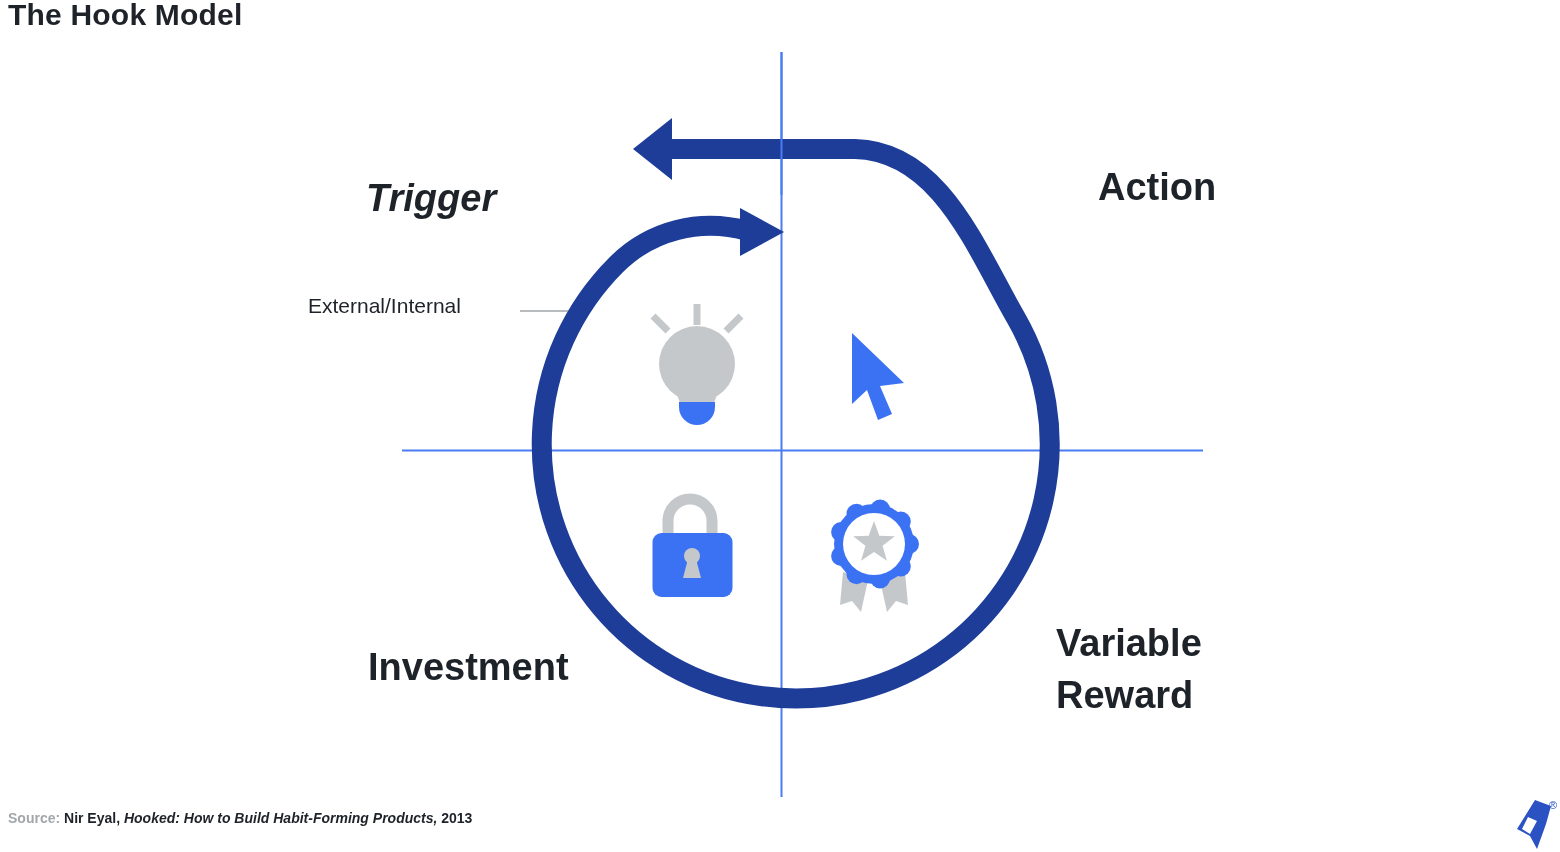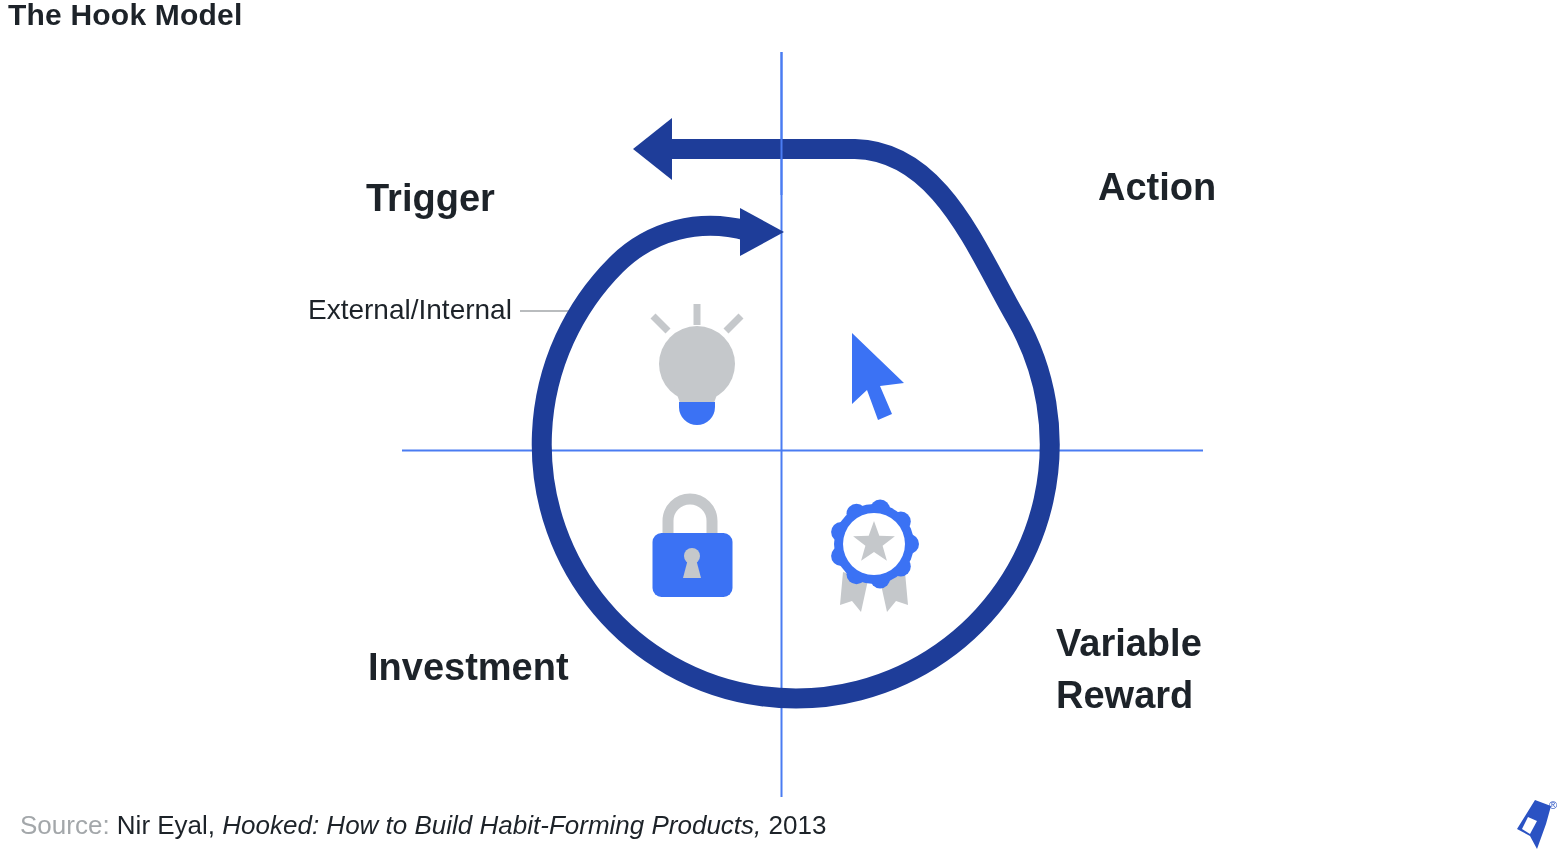--- a/index.html
+++ b/index.html
@@ -16,25 +16,25 @@
     left:8px;top:-2px;
     font-size:30px;font-weight:700;color:var(--text-dark);
     letter-spacing:.2px;white-space:nowrap;
   }
   .quadrant-label{
     font-size:38px;font-weight:600;color:var(--text-dark);
     white-space:nowrap;line-height:1.15;
   }
   .quadrant-label.wrap{white-space:normal;width:190px;line-height:52px;}
   .annotation{
-    font-size:28px;font-weight:400;color:var(--text-dark);
+    font-size:21px;font-weight:400;color:var(--text-dark);
     white-space:nowrap;
   }
   .source-line{
-    left:20px;top:810px;font-size:26px;color:var(--text-dark);white-space:nowrap;
+    left:8px;top:810px;font-size:14px;color:var(--text-dark);white-space:nowrap;font-weight:bold;
   }
   .source-line .muted{color:var(--muted-gray);}
   .source-line .italic{font-style:italic;}
   .stroke-dark{stroke:var(--dark-blue);fill:none;}
   .fill-dark{fill:var(--dark-blue);}
   .fill-bright{fill:var(--bright-blue);}
   .fill-gray{fill:var(--icon-gray);}
   .stroke-gray{stroke:var(--icon-gray);fill:none;}
   .axis{stroke:var(--axis-blue);stroke-width:2;}
   .callout{stroke:var(--callout-gray);stroke-width:2;}
@@ -107,21 +107,21 @@
 
     <g>
       <path class="fill-logo" d="M 1535 800 L 1551 806 L 1546 824 L 1537 849 L 1530 836 L 1517 829 Z"></path>
       <path fill="#ffffff" d="M 1528 817 L 1537 821 L 1530 834 L 1522 829 Z"></path>
       <text class="fill-logo" x="1549" y="809" font-size="11" font-family="Liberation Sans, sans-serif">®</text>
     </g>
   </svg>
 
   <div class="abs page-title">The Hook Model</div>
 
-  <div class="abs quadrant-label" style="left:366px;top:177px;">Trigger</div>
+  <div class="abs quadrant-label" style="left:366px;top:177px;font-style:italic;">Trigger</div>
 
   <div class="abs quadrant-label" style="left:1098px;top:166px;">Action</div>
 
   <div class="abs quadrant-label wrap" style="left:1056px;top:617px;">Variable Reward</div>
 
   <div class="abs quadrant-label" style="left:368px;top:646px;">Investment</div>
 
   <div class="abs annotation" style="left:308px;top:294px;">External/Internal</div>
 
   <div class="abs source-line">

